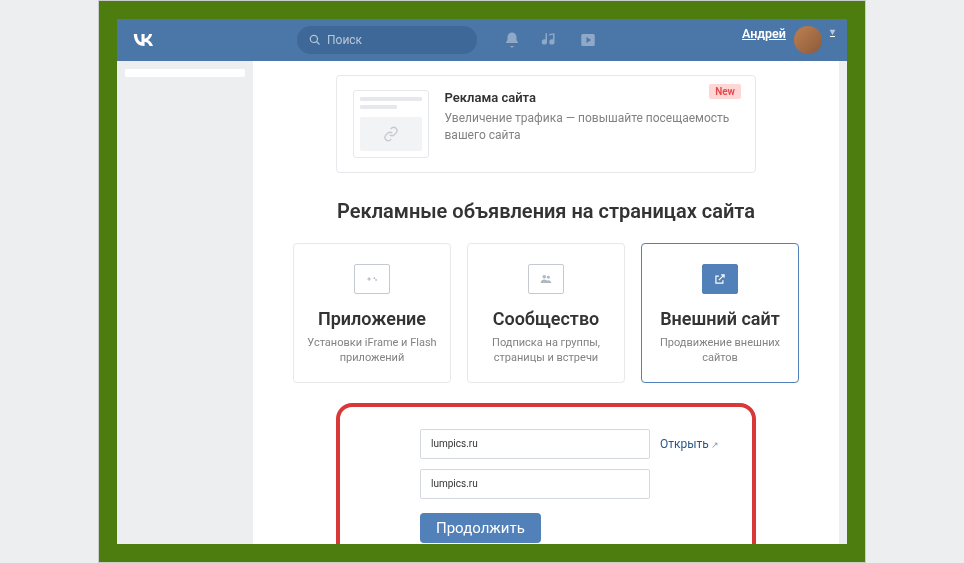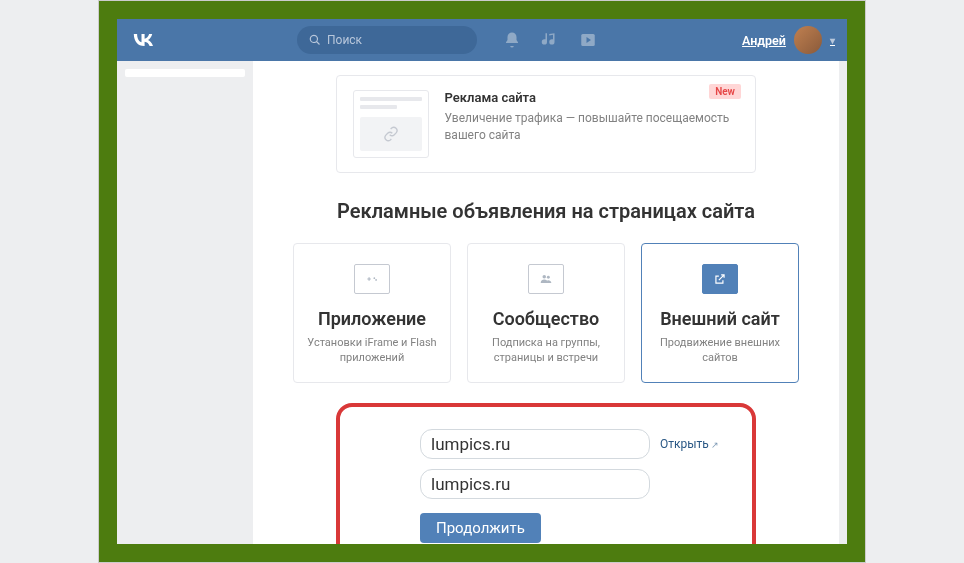--- a/index.html
+++ b/index.html
@@ -7,21 +7,21 @@
 .frame { width:768px; height:563px; margin:0 auto; background:#4d7c0f; position:relative; overflow:hidden; border:1px solid #ccc; }
 .inner { position:absolute; top:18px; left:18px; right:18px; bottom:18px; background:#edeef0; overflow:hidden; }
 .header { height:42px; background:#4a76a8; display:flex; align-items:center; padding:0 12px; color:#fff; }
 .logo { width:28px; height:28px; display:flex; align-items:center; justify-content:center; margin-right:140px; }
 .logo svg { width:24px; height:24px; fill:#fff; }
 .search { display:flex; align-items:center; background:#3e6898; border-radius:14px; height:28px; width:180px; padding:0 12px; font-size:12px; color:#b8c7db; }
 .search svg { width:12px; height:12px; fill:#b8c7db; margin-right:6px; }
 .hicons { display:flex; align-items:center; gap:20px; margin-left:26px; }
 .hicon { width:18px; height:18px; fill:#8fa9c6; cursor:pointer; }
 .spacer { flex:1; }
-.user { display:flex; align-items:center; gap:8px; font-size:12.5px; font-weight:600; cursor:pointer;text-decoration:underline; }
+.user { display:flex; gap:8px; font-size:12.5px; font-weight:600; cursor:pointer;text-decoration:underline; }
 .avatar { width:28px; height:28px; border-radius:50%; background:linear-gradient(135deg,#c08050,#8a5a3a); }
 .chev { font-size:10px; color:#b8c7db; }
 .layout { display:flex; }
 .sidebar { width:200px; }
 .sidebox { background:#fff; margin:8px 0 0 8px; height:8px; border-radius:2px; }
 .main { flex:1; background:#fff; margin:0 8px 0 8px; padding-bottom:20px; }
 .promo { border:1px solid #e7e8ec; border-radius:4px; width:420px; margin:14px auto 26px; padding:14px 16px; display:flex; gap:16px; position:relative; }
 .badge { position:absolute; top:8px; right:14px; background:#ffd6d6; color:#e64646; font-size:10px; font-weight:600; padding:2px 6px; border-radius:2px; }
 .preview { width:90px; height:68px; border:1px solid #e7e8ec; border-radius:3px; padding:6px; display:flex; flex-direction:column; gap:4px; }
 .pline { height:4px; background:#e7e8ec; border-radius:1px; }
@@ -35,21 +35,21 @@
 .card { width:158px; border:1px solid #e7e8ec; border-radius:4px; padding:20px 12px 16px; text-align:center; cursor:pointer; }
 .card.sel { border-color:#5181b8; }
 .card-icon { width:36px; height:30px; margin:0 auto 14px; border:1px solid #c5c9d1; border-radius:2px; display:flex; align-items:center; justify-content:center; }
 .card.sel .card-icon { border-color:#5181b8; background:#5181b8; }
 .card-icon svg { width:14px; height:14px; fill:#aeb7c2; }
 .card.sel .card-icon svg { fill:#fff; }
 .card h4 { font-size:18px; font-weight:600; color:#333; margin-bottom:6px; }
 .card p { font-size:11px; color:#828282; line-height:1.4; }
 .formbox { border:4px solid #d93838; border-radius:16px; width:420px; margin:0 auto; padding:22px 30px 14px 80px; }
 .row { display:flex; align-items:center; gap:10px; margin-bottom:10px; }
-.inp { border:1px solid #d3d9de; border-radius:12px; height:30px; width:230px; padding:0 10px; font-size:17px; color:#333; }
+.inp { border:1px solid #d3d9de; border-radius:2px; height:30px; width:230px; padding:0 10px; font-size:10px; color:#333; }
 .link { color:#2a5885; font-size:12px; cursor:pointer;text-align:center; }
 .link::after { content:" ↗"; font-size:9px; opacity:.6; }
 .btn { background:#5181b8; color:#fff; border:none; border-radius:4px; height:30px; padding:0 16px; font-size:15px; cursor:pointer; margin-top:4px; margin-bottom:18px; }
 </style>
 </head>
 <body>
 
 <div class="frame">
 <div class="inner">
 

